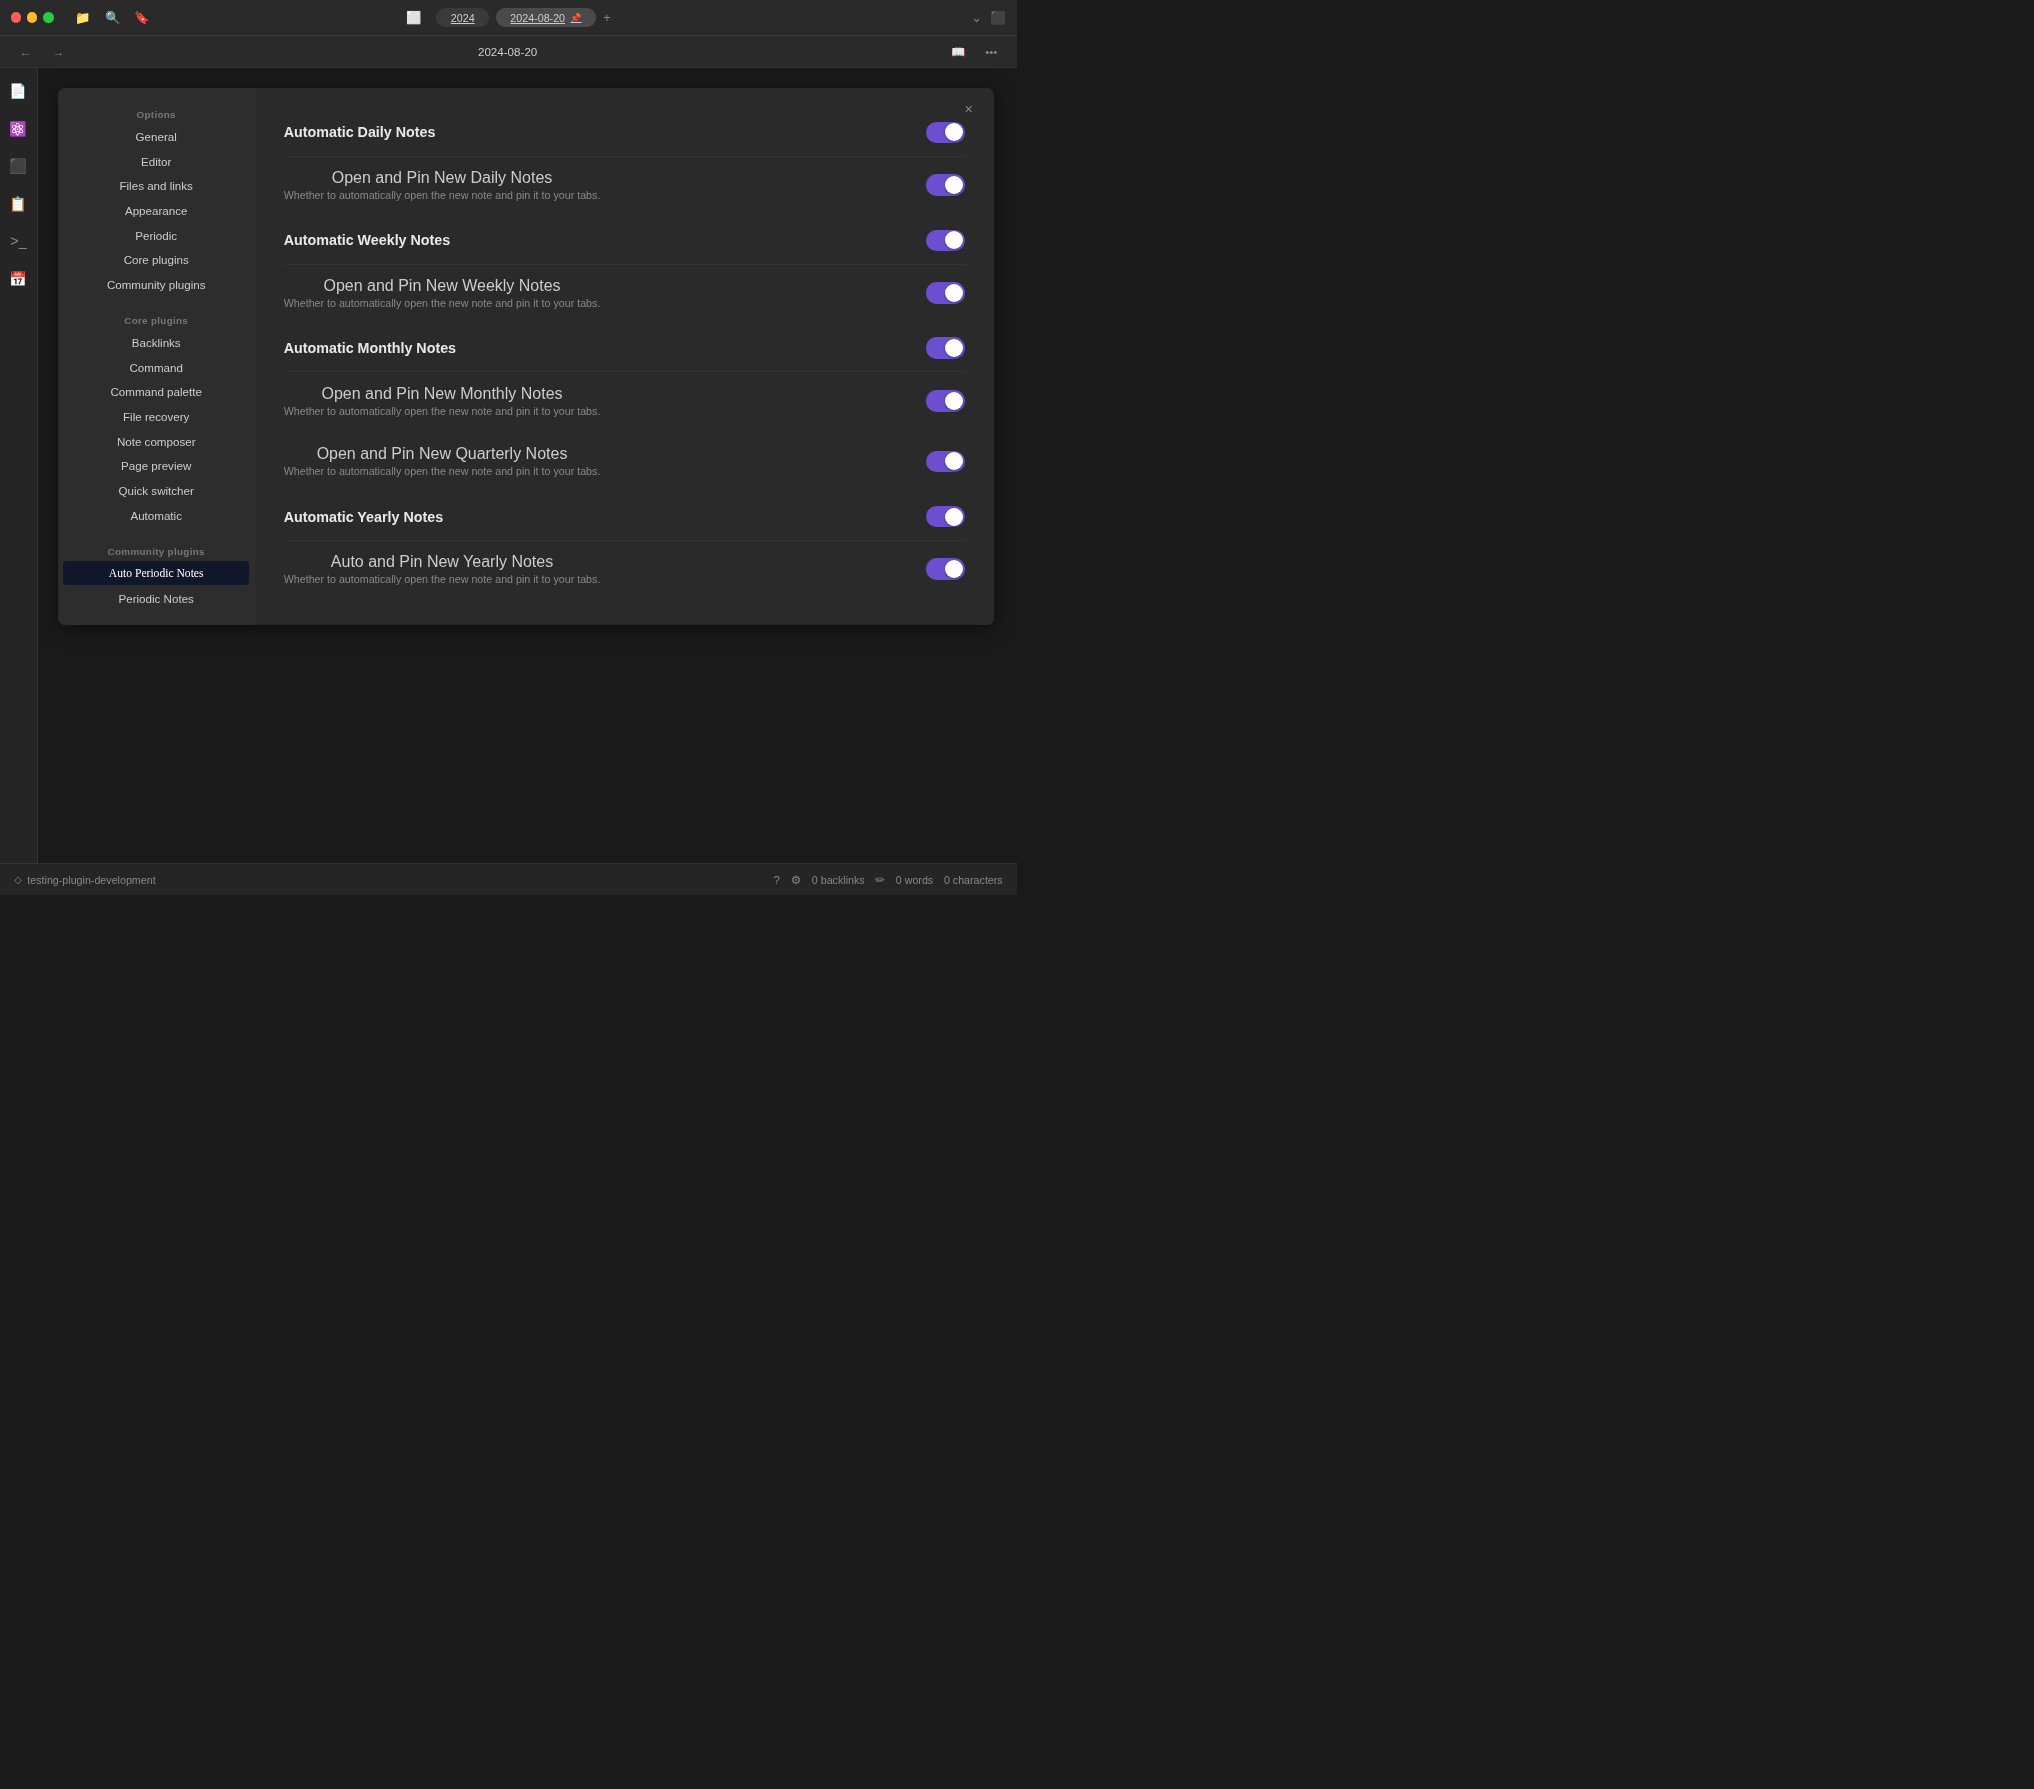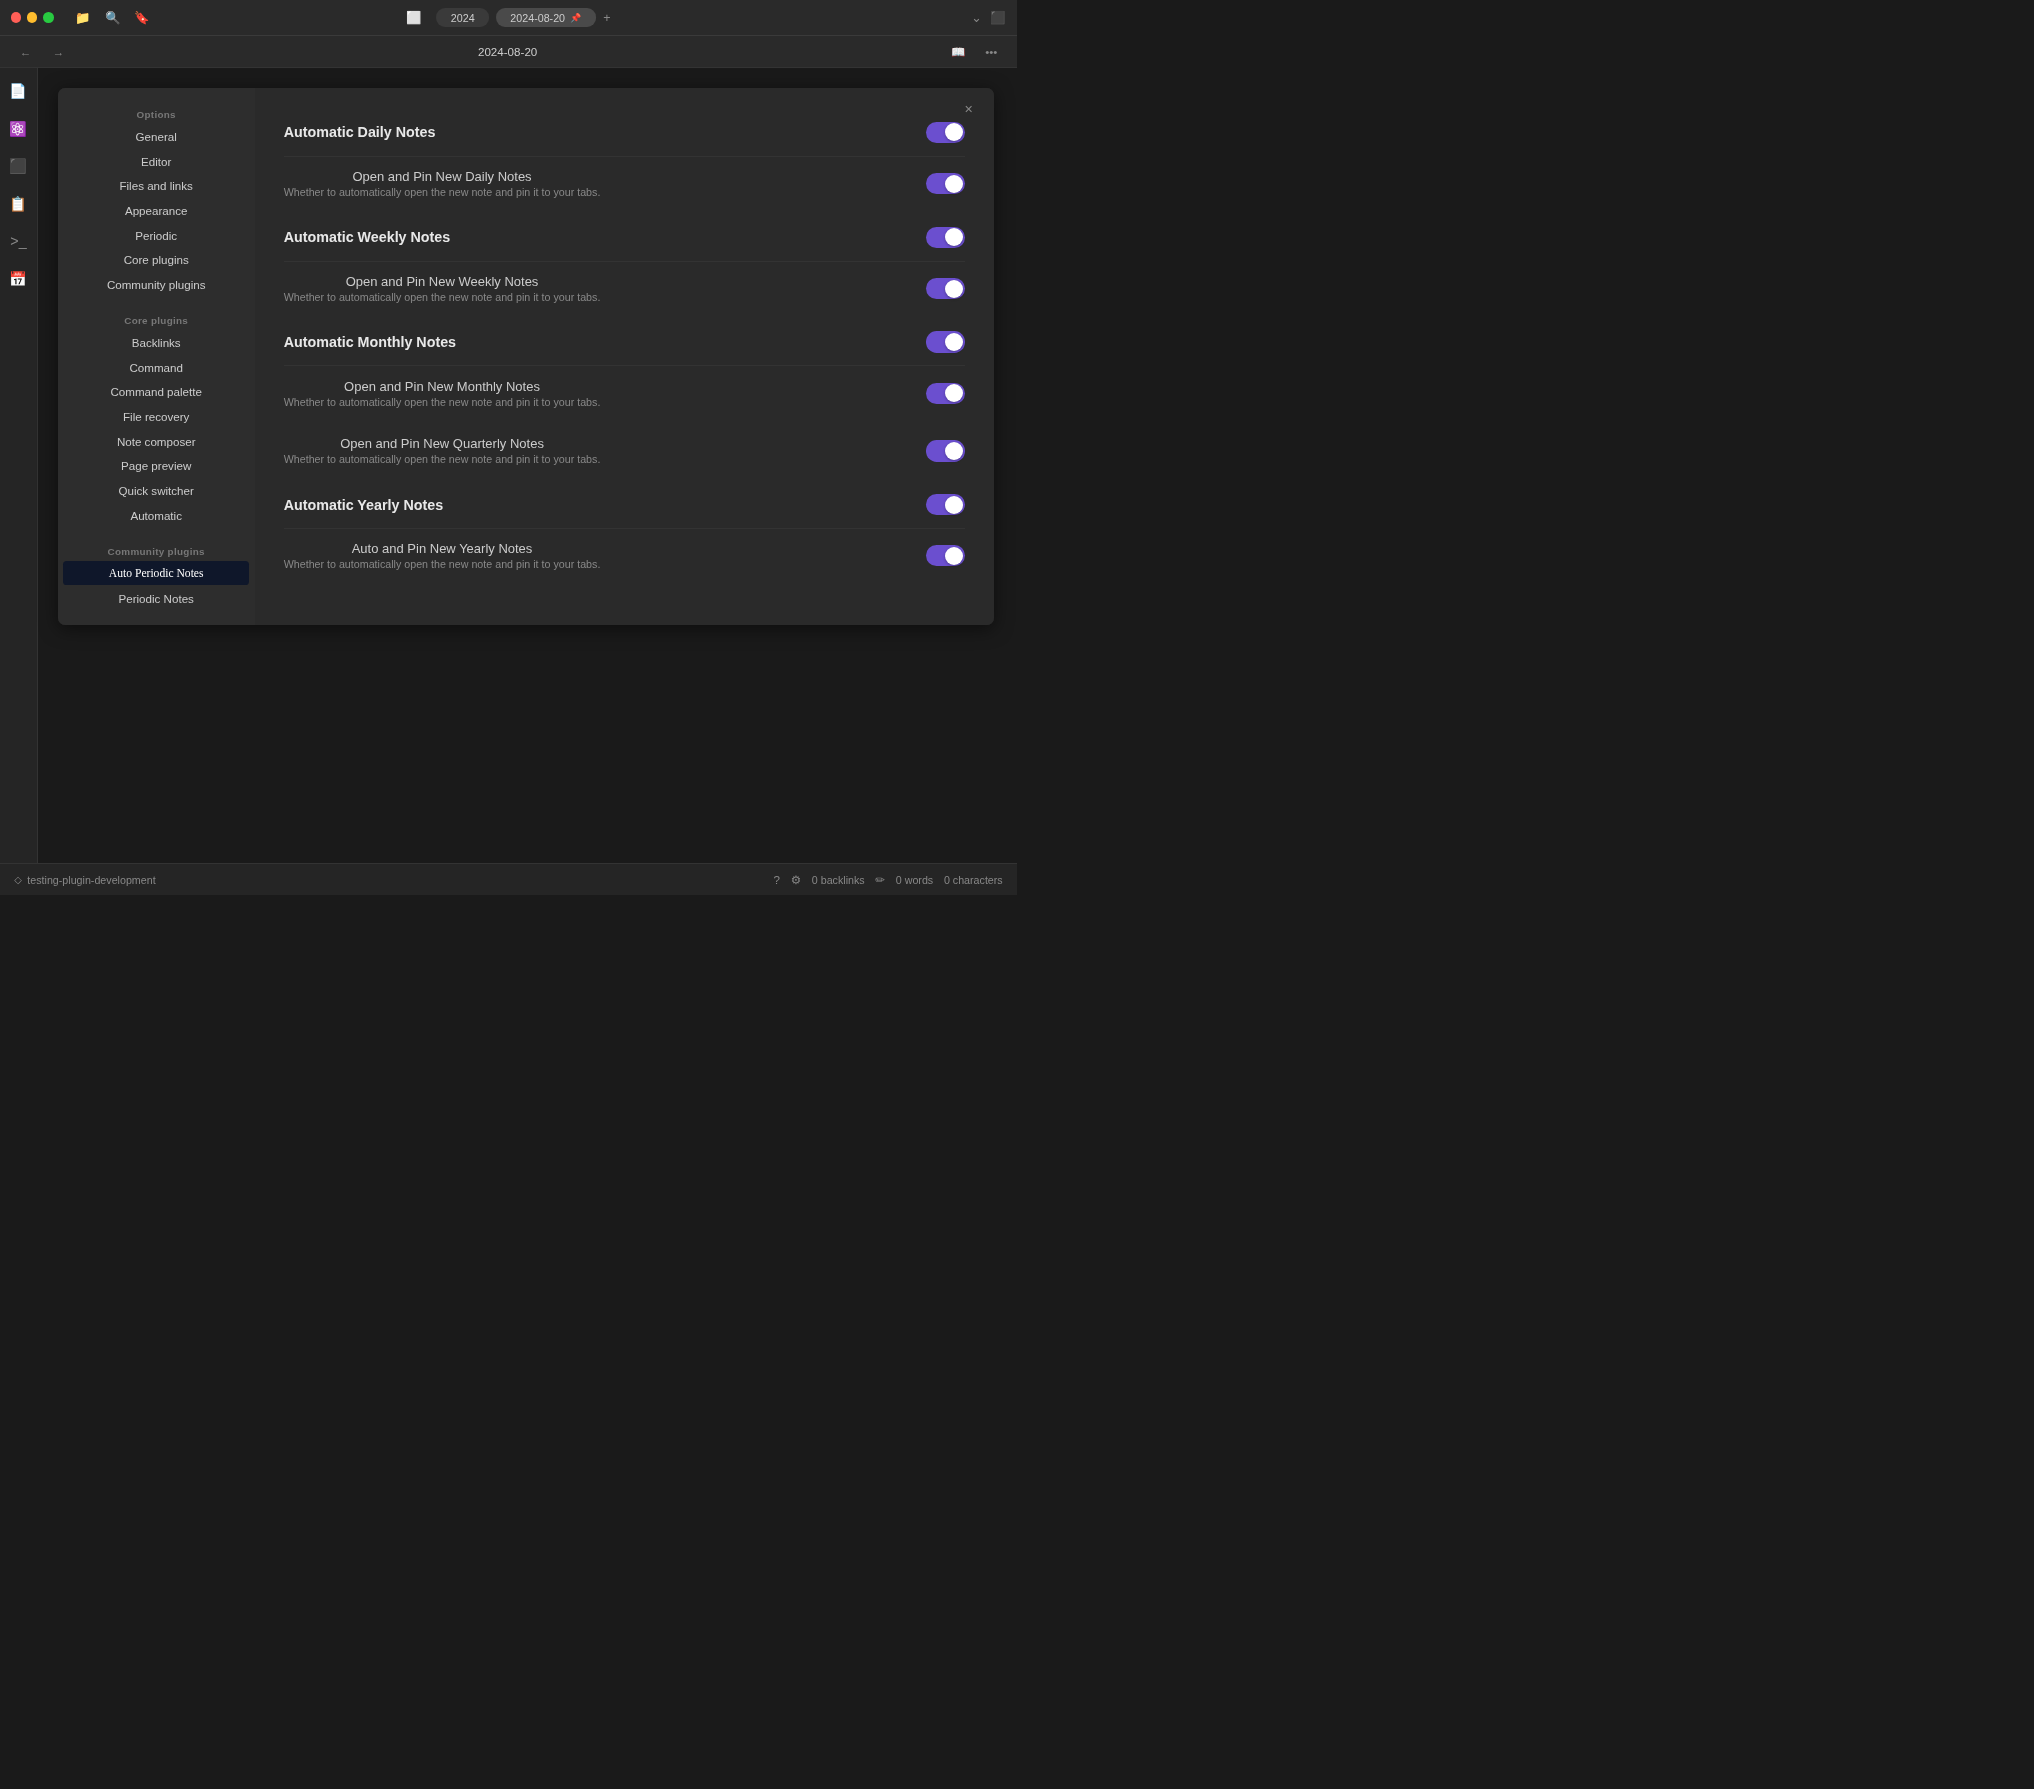--- a/index.html
+++ b/index.html
@@ -59,20 +59,21 @@
     .tab-item {
       background: #3a3a3a;
       padding: 3.6px 14.3px;
       border-radius: 9px;
       font-size: 10.7px;
       color: #ccc;
       cursor: pointer;
       display: flex;
       align-items: center;
       gap: 5.4px;
+      text-decoration: underline;
     }
     .tab-item.active {
       background: #4a4a4a;
     }
     .pin-icon { font-size: 9px; color: #888; }
     .titlebar-right {
       margin-left: auto;
       display: flex;
       gap: 9px;
       align-items: center;
@@ -216,21 +217,21 @@
     }
     .setting-row:last-child {
       border-bottom: none;
     }
     .setting-label-main {
       font-size: 14.3px;
       font-weight: 600;
       color: #e8e8e8;
     }
     .setting-label {
-      font-size: 13px;
+      font-size: 16px;
       color: #ccc;
     }
     .setting-desc {
       font-size: 10.7px;
       color: #888;
       margin-top: 1.8px;
     }
     .setting-text-group {
       display: flex;
       flex-direction: column;

